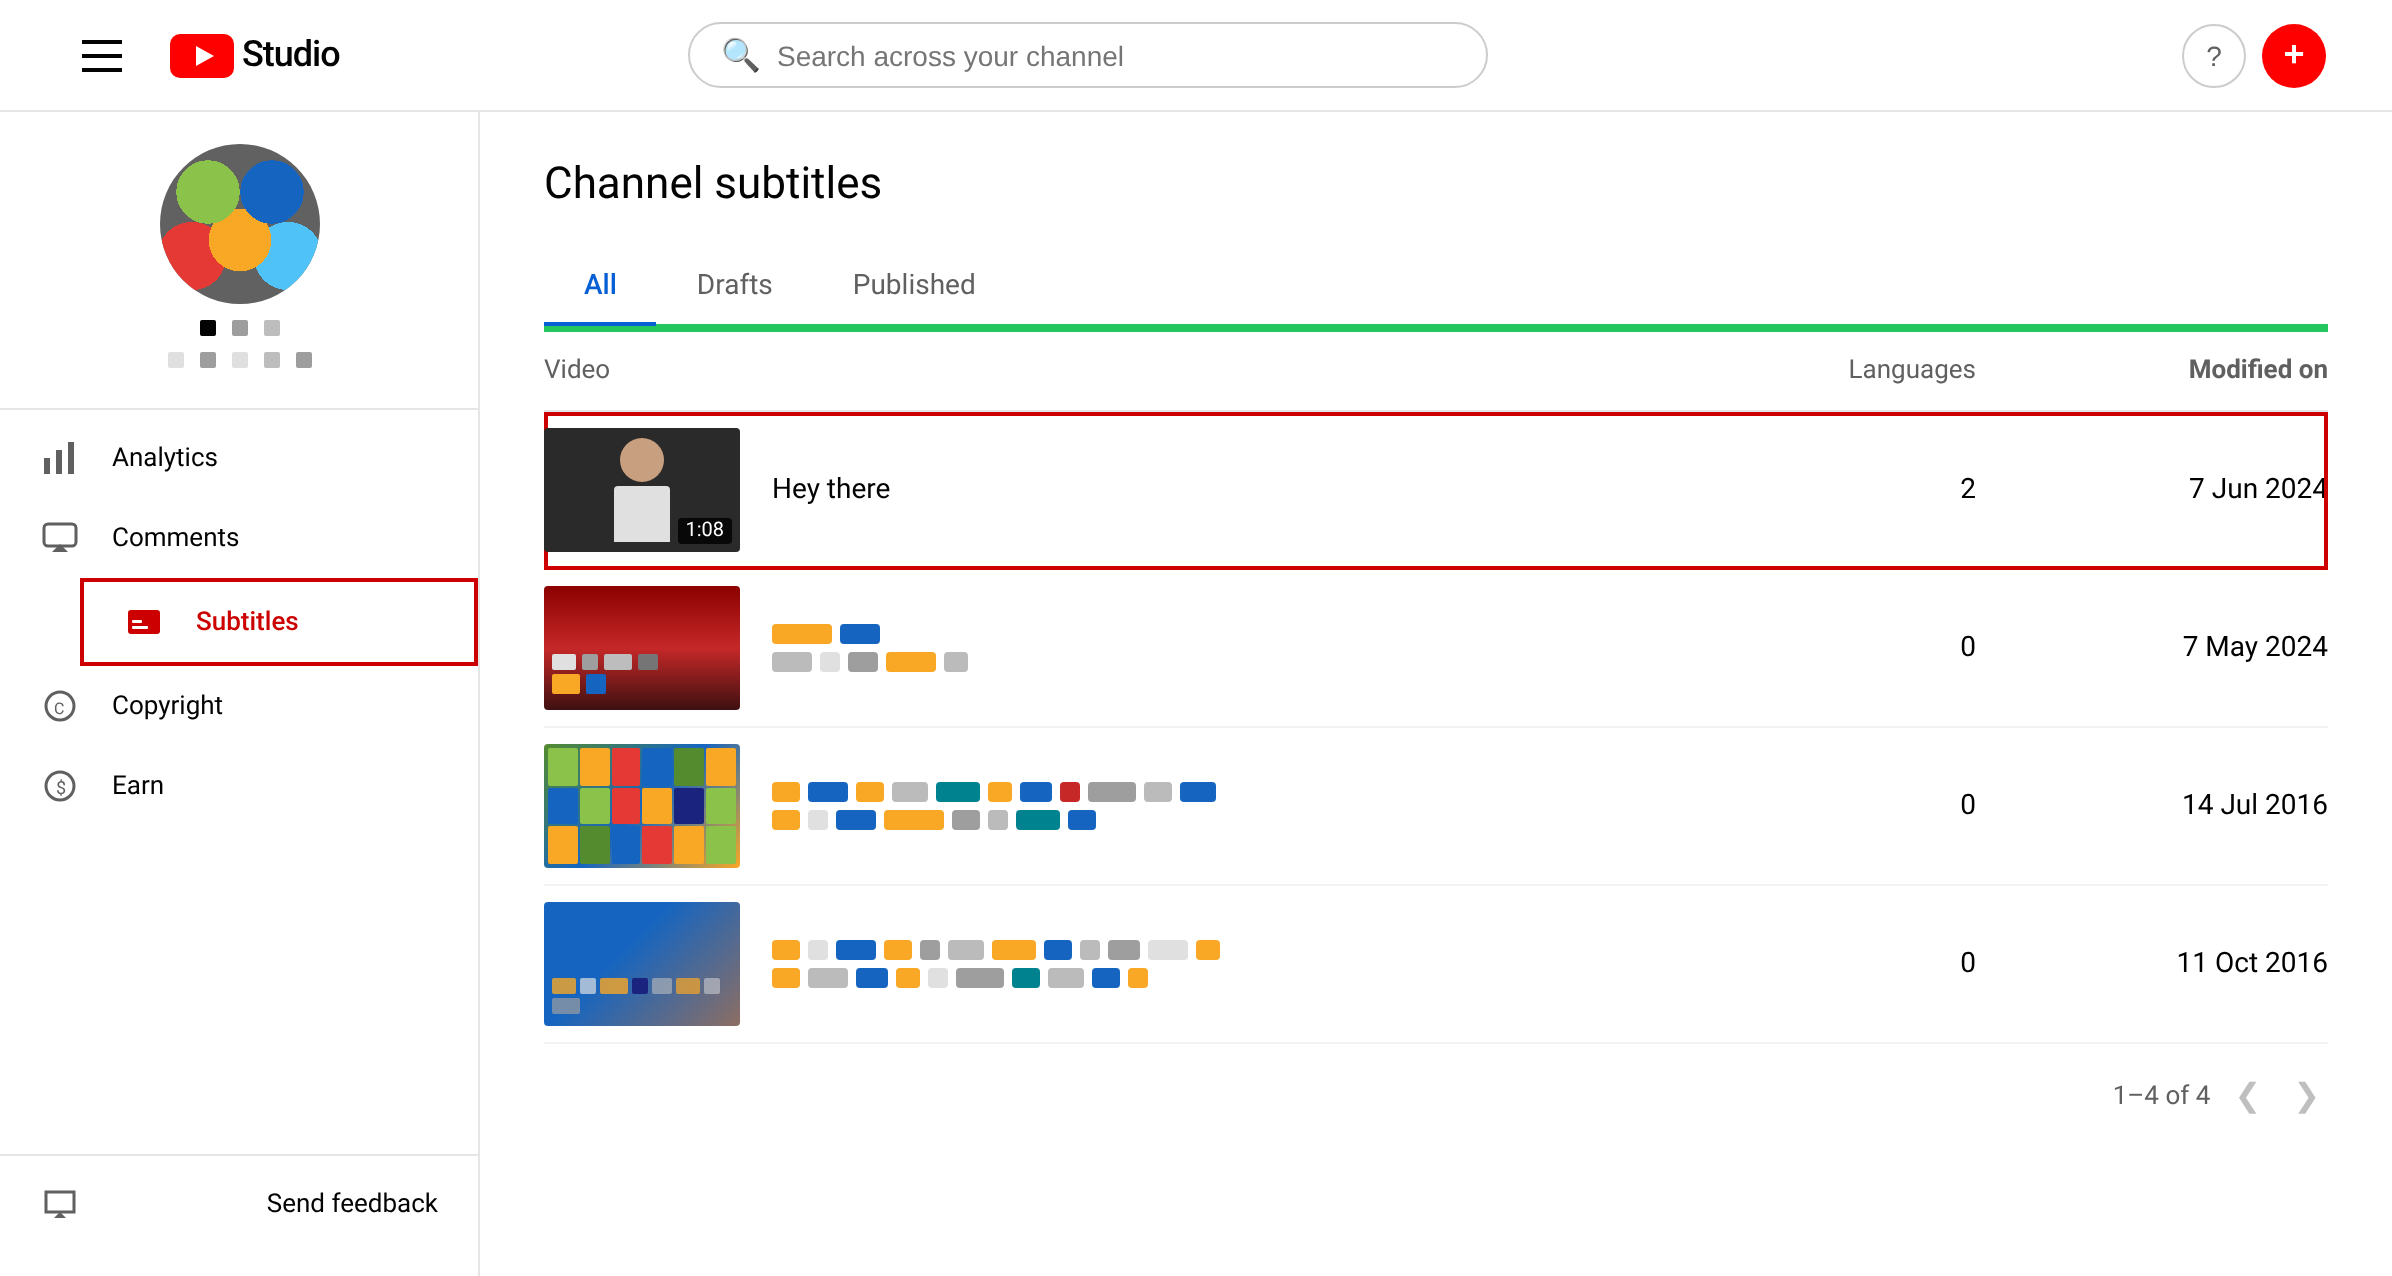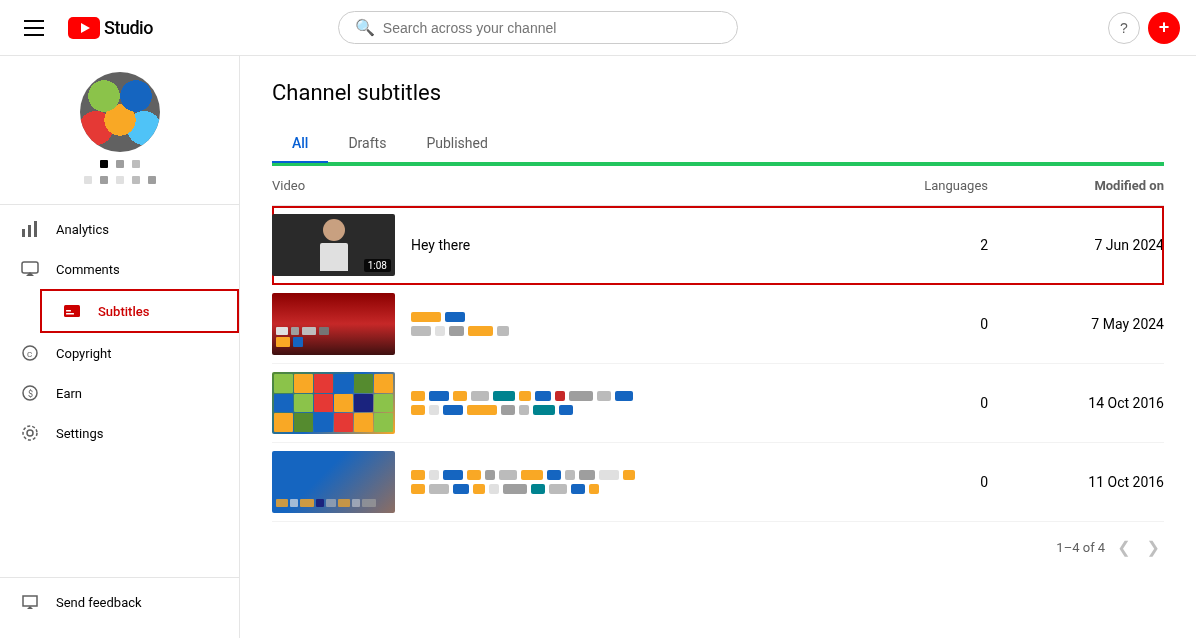--- a/index.html
+++ b/index.html
@@ -1,20 +1,20 @@
 <!DOCTYPE html>
 <html><head>
   <meta charset="utf-8">
   <style>
     * { margin: 0; padding: 0; box-sizing: border-box; }
     body { font-family: 'Roboto', Arial, sans-serif; font-size: 14px; color: #030303; background: #fff; display: flex; flex-direction: column; height: 638px; overflow: hidden; }
 
     
     .header {
-      display: flex; align-items: center; height: 56px; padding: 0 16px;
+      display: flex; align-items: center; height: 56px; padding: 0 33px;
       border-bottom: 1px solid #e5e5e5; position: fixed; top: 0; left: 0; right: 0;
       background: #fff; z-index: 100;
     }
     .header-left { display: flex; align-items: center; gap: 16px; }
     .hamburger { display: flex; flex-direction: column; gap: 5px; cursor: pointer; padding: 8px; }
     .hamburger span { display: block; width: 20px; height: 2px; background: #030303; }
     .logo { display: flex; align-items: center; gap: 4px; text-decoration: none; color: #030303; }
     .yt-icon { width: 32px; height: 22px; }
     .logo-text { font-size: 18px; font-weight: 500; letter-spacing: -0.5px; }
     .search-bar {
@@ -71,21 +71,21 @@
     }
     .nav-item.active { background: #f2f2f2; margin-left: 40px; }
     .nav-item.active.subtitles-item {
       border: 2px solid #cc0000; background: #fff;
     }
     .nav-icon { width: 20px; height: 20px; display: flex; align-items: center; justify-content: center; color: #606060; font-size: 18px; flex-shrink: 0; }
     .nav-item.active.subtitles-item .nav-icon { color: #cc0000; }
     .nav-item.active.subtitles-item .nav-label { color: #cc0000; font-weight: 500; }
     .nav-label { font-size: 13px; }
     .sidebar-bottom { margin-top: auto; padding-top: 8px; }
-    .send-feedback-item { display: flex; align-items: center; gap: 16px; padding: 10px 20px; cursor: pointer; }
+    .send-feedback-item { display: flex; align-items: center; gap: 16px; padding: 10px 20px; cursor: pointer; justify-content: space-between; }
 
     
     .main { flex: 1; overflow-y: auto; padding: 24px 32px; }
     .page-title { font-size: 22px; font-weight: 400; margin-bottom: 20px; color: #030303; }
     .tabs { display: flex; border-bottom: 4px solid #22c55e; margin-bottom: 0; gap: 0; }
     .tab {
       padding: 10px 20px; font-size: 14px; cursor: pointer; color: #606060;
       border-bottom: 2px solid transparent; margin-bottom: -1px;
     }
     .tab.active { color: #065fd4; border-bottom-color: #065fd4; font-weight: 500; }
@@ -99,21 +99,21 @@
     .col-video { flex: 1; padding-left: 0; }
     .col-languages { width: 140px; text-align: right; padding-right: 16px; }
     .col-modified { width: 160px; text-align: right; font-weight: bold; }
     .table-row {
       display: flex; align-items: center; padding: 8px 0;
       border-bottom: 1px solid #f2f2f2; cursor: pointer; position: relative;
     }
     .table-row.selected-row { outline: 2px solid #cc0000; outline-offset: -2px; }
     .video-cell { flex: 1; display: flex; align-items: center; gap: 16px; }
     .thumbnail {
-      width: 123px; height: 62px; background: #000; border-radius: 2px;
+      width: 98px; height: 62px; background: #000; border-radius: 2px;
       flex-shrink: 0; position: relative; overflow: hidden;
     }
     .thumb-1 {
       background: #2c2c2c;
       display: flex; align-items: center; justify-content: center;
     }
     .thumb-duration {
       position: absolute; bottom: 4px; right: 4px;
       background: rgba(0,0,0,0.8); color: #fff;
       font-size: 10px; padding: 1px 4px; border-radius: 2px;
@@ -239,29 +239,20 @@
         <span class="nav-label">Copyright</span>
       </li>
       <li class="nav-item">
         <span class="nav-icon">
           <svg width="20" height="20" viewBox="0 0 20 20" fill="none">
               <circle cx="10" cy="10" r="7" stroke="#606060" stroke-width="1.5" fill="none"></circle>
               <text x="8" y="14" font-size="9" fill="#606060">$</text>
             </svg>
         </span>
         <span class="nav-label">Earn</span>
-      </li>
-      <li class="nav-item">
-        <span class="nav-icon">
-          <svg width="20" height="20" viewBox="0 0 20 20" fill="none">
-              <circle cx="10" cy="10" r="3" stroke="#606060" stroke-width="1.5" fill="none"></circle>
-              <circle cx="10" cy="10" r="7" stroke="#606060" stroke-width="1.5" fill="none" stroke-dasharray="3 2"></circle>
-            </svg>
-        </span>
-        <span class="nav-label">Settings</span>
       </li>
     </ul>
 
     <div class="sidebar-bottom">
       <div class="sidebar-divider"></div>
       <div class="send-feedback-item">
         <span class="nav-icon">
           <svg width="20" height="20" viewBox="0 0 20 20" fill="none">
               <path d="M3 4h14v10H3z" stroke="#606060" stroke-width="1.5" fill="none" rx="1"></path>
               <path d="M7 17l3-3 3 3" fill="#606060"></path>
@@ -381,21 +372,21 @@
               <span class="bt blue" style="width:20px;"></span>
               <span class="bt orange" style="width:30px;"></span>
               <span class="bt gray" style="width:14px;"></span>
               <span class="bt" style="width:10px;"></span>
               <span class="bt teal" style="width:22px;"></span>
               <span class="bt blue" style="width:14px;"></span>
             </div>
           </div>
         </div>
         <div class="languages-cell">0</div>
-        <div class="modified-cell">14 Oct 2016</div>
+        <div class="modified-cell">14 Jul 2016</div>
       </div>
 
       <div class="table-row">
         <div class="video-cell">
           <div class="thumbnail" style="background: linear-gradient(135deg, #1565c0 40%, #8d6e63 100%);">
             <div style="position:absolute;bottom:4px;left:4px;right:4px;">
               <div style="display:flex;gap:2px;flex-wrap:wrap;margin-bottom:2px;">
                 <div style="width:12px;height:8px;background:#f9a825;border-radius:1px;opacity:0.8;"></div>
                 <div style="width:8px;height:8px;background:#e0e0e0;border-radius:1px;opacity:0.7;"></div>
                 <div style="width:14px;height:8px;background:#f9a825;border-radius:1px;opacity:0.8;"></div>

